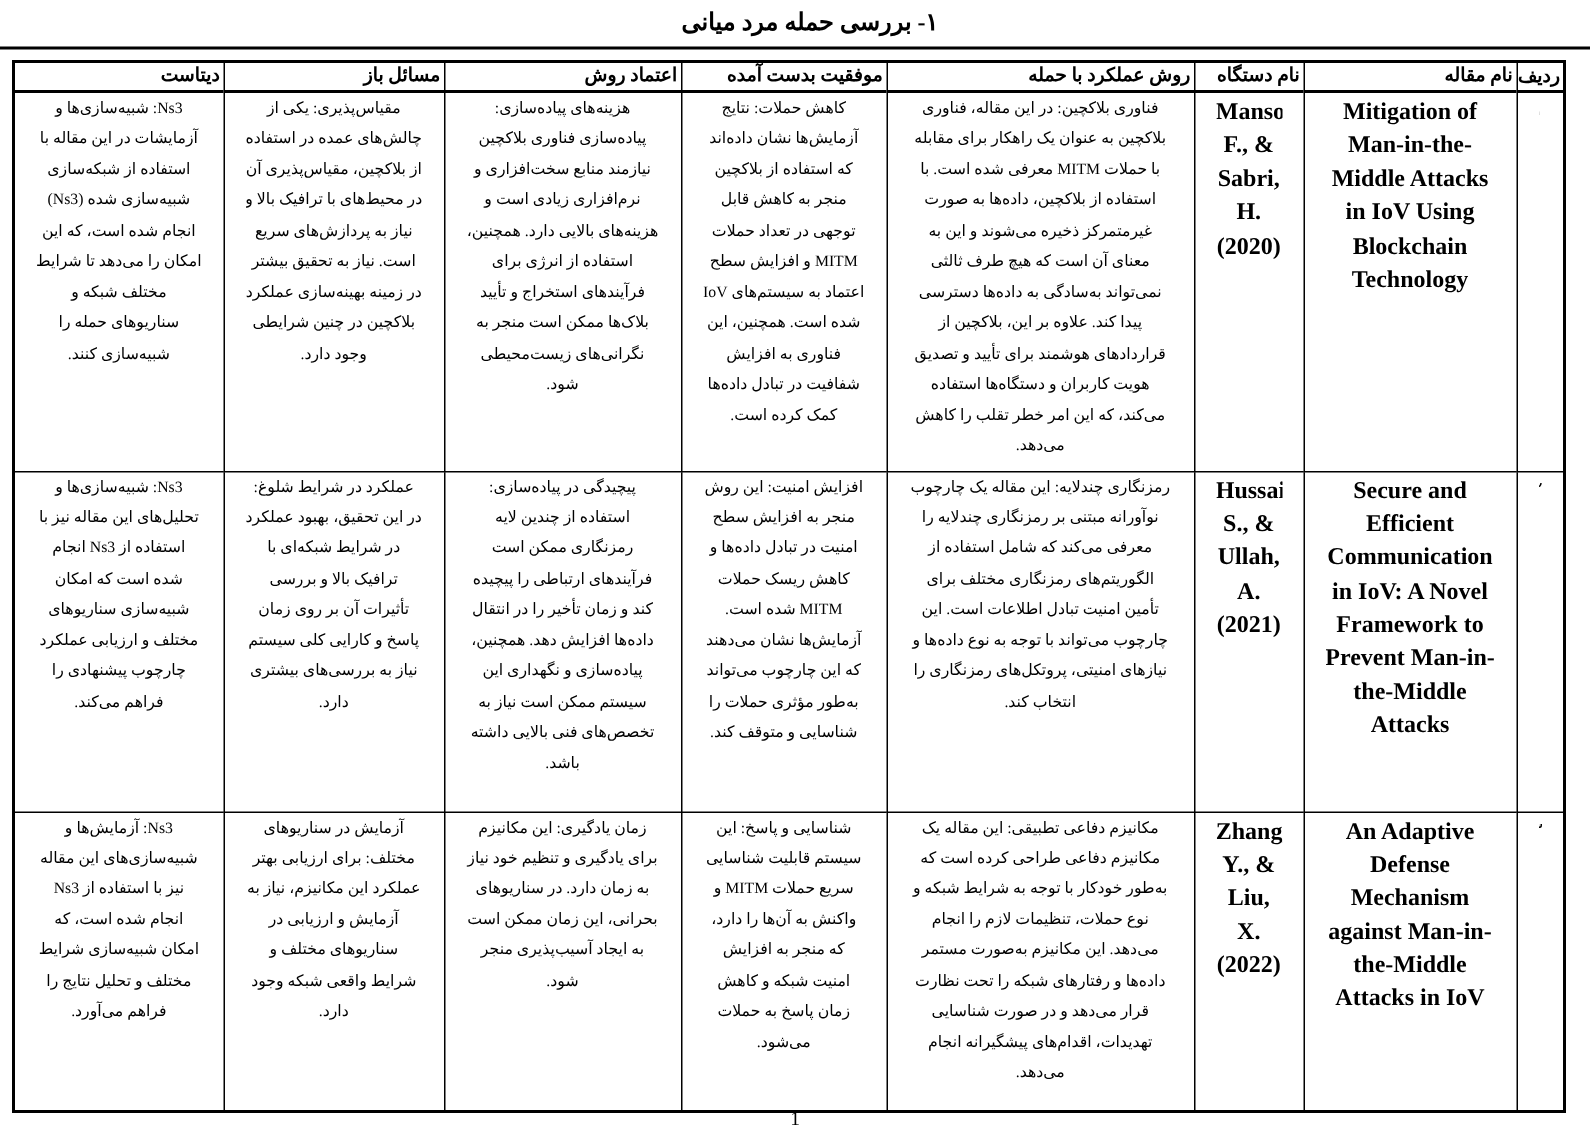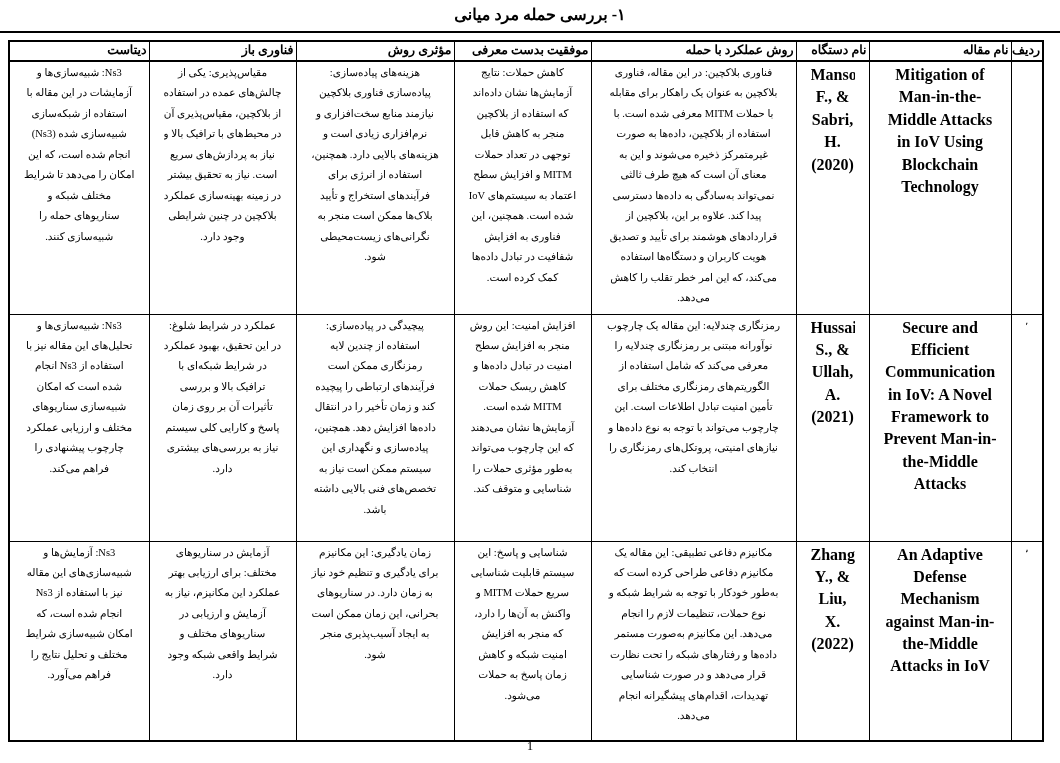--- a/index.html
+++ b/index.html
@@ -63,23 +63,23 @@
       <col style="width:158px">
     <col style="width:147px">
       <col style="width:140px">
   </colgroup>
   <thead>
     <tr>
       <th>ردیف</th>
       <th>نام مقاله</th>
       <th>نام دستگاه</th>
       <th>روش عملکرد با حمله</th>
-      <th>موفقیت بدست معرفی</th>
-      <th>مؤثری روش</th>
-      <th>فناوری باز</th>
+      <th>موفقیت بدست آمده</th>
+      <th>اعتماد روش</th>
+      <th>مسائل باز</th>
       <th>دیتاست</th>
     </tr>
   </thead>
   <tbody>
     <tr class="r1">
       <td>
           <div class="cell num">۱</div>
         </td>
       <td>
           <div class="cell en">Mitigation of Man-in-the-Middle Attacks in IoV Using Blockchain Technology</div>

